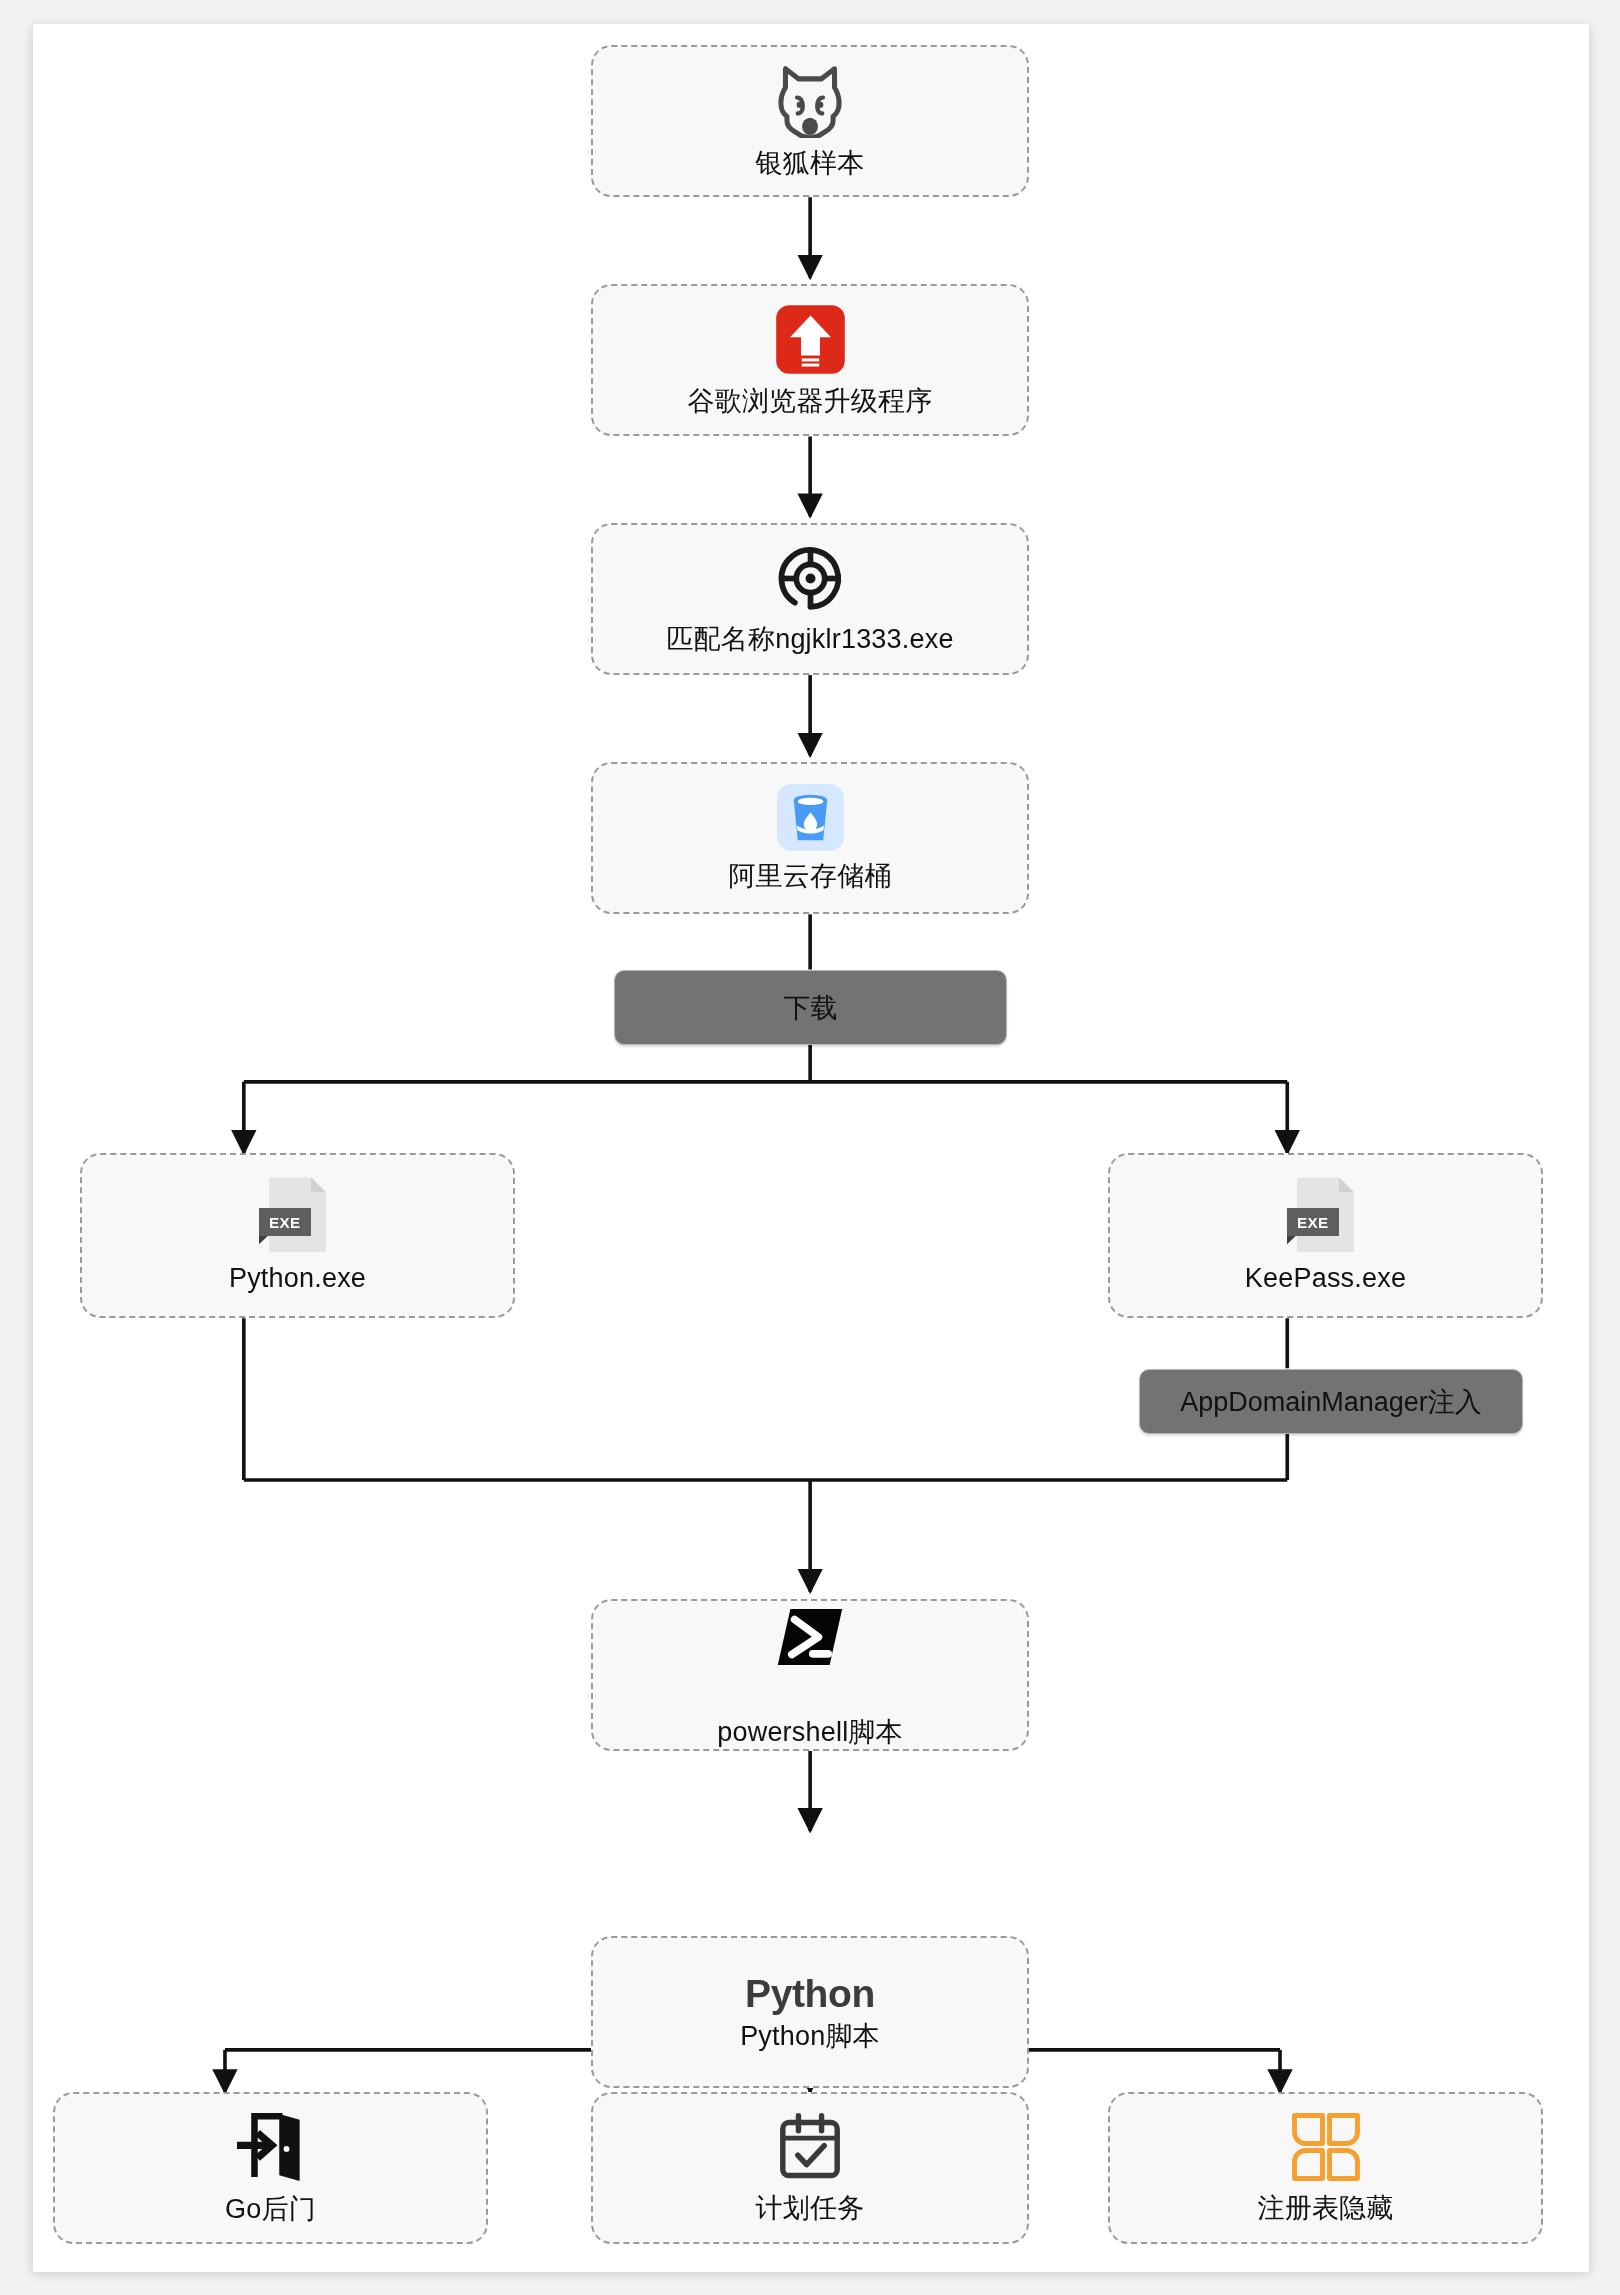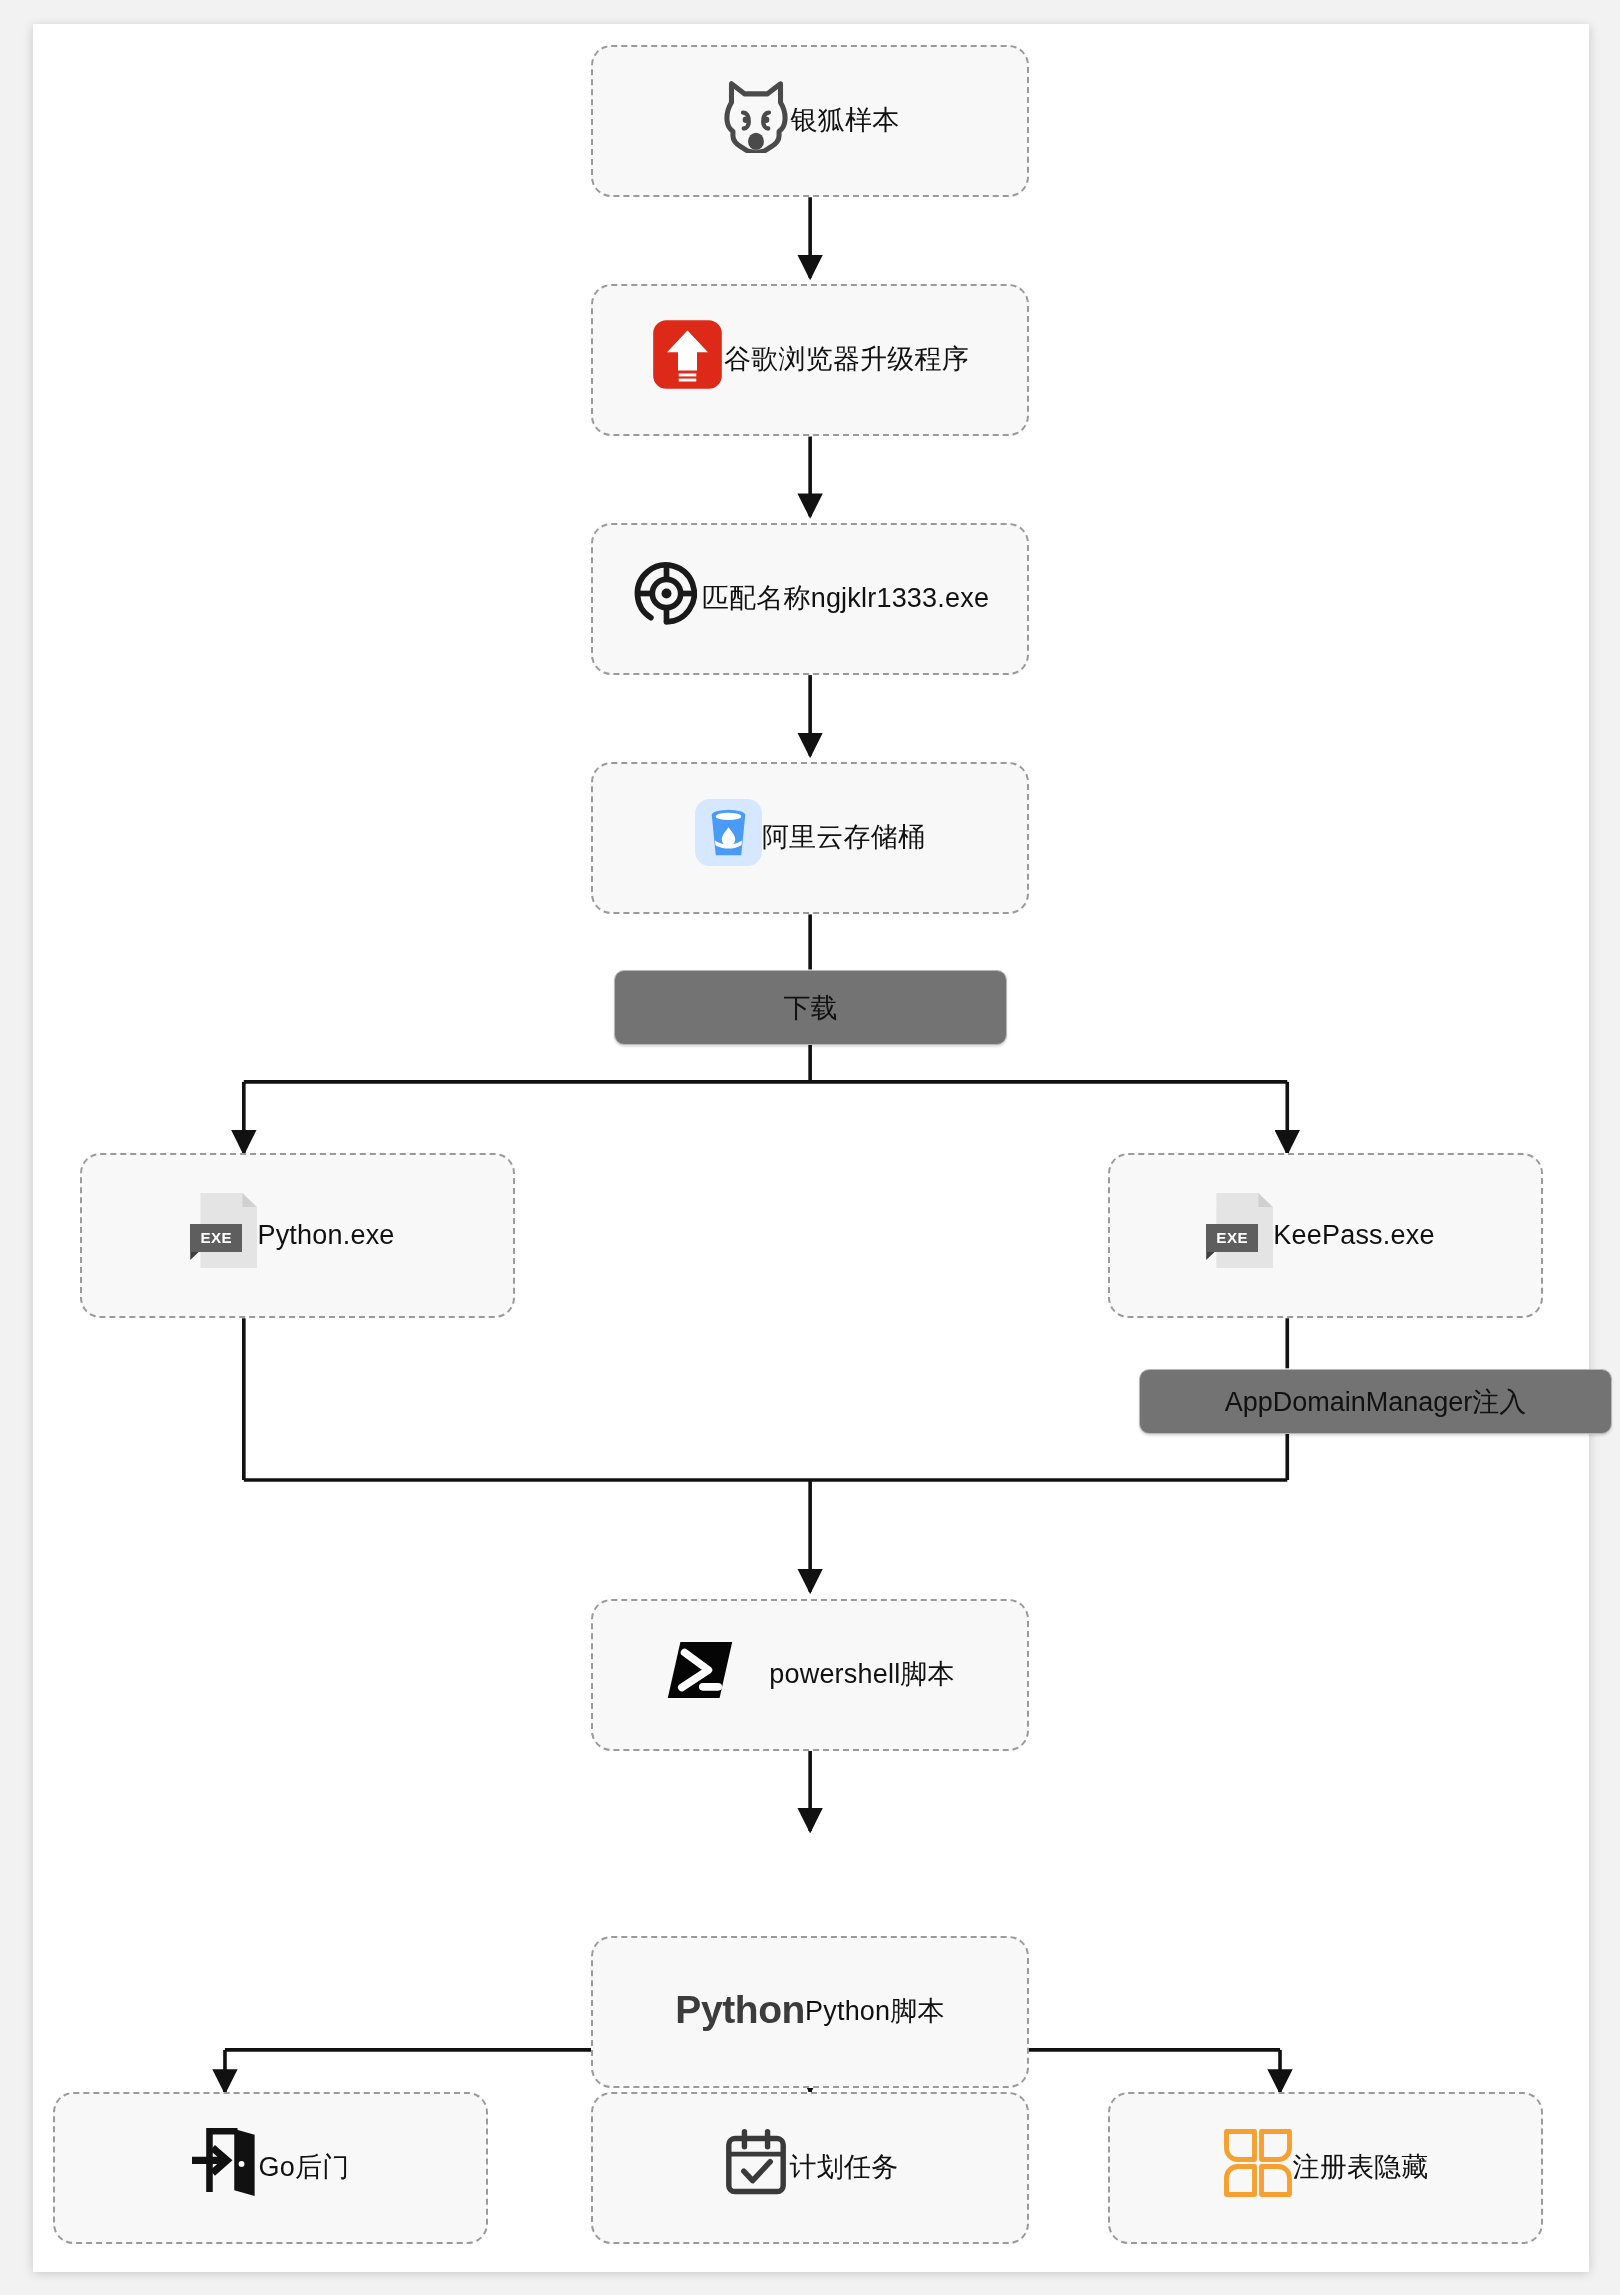--- a/index.html
+++ b/index.html
@@ -33,21 +33,21 @@
     height: 2295px;
   }
   
   .node {
     position: absolute;
     box-sizing: border-box;
     background: #f8f8f8;
     border: 2.2px dashed #9a9a9a;
     border-radius: 20.3px;
     display: flex;
-    flex-direction: row;
+    flex-direction: column;
     align-items: center;
     justify-content: center;
     text-align: center;
   }
   .node-label {
     font-size: 27px;
     color: #111111;
     line-height: 1.15;
     letter-spacing: 0.2px;
     white-space: nowrap;
@@ -242,21 +242,21 @@
       <div class="exe-icon">
         <div class="exe-page"></div>
         <div class="exe-fold"></div>
         <div class="exe-tagfold"></div>
         <div class="exe-tag">EXE</div>
       </div>
     </div>
     <div class="node-label">KeePass.exe</div>
   </div>
 
-  <div class="edge-label" style="left:1139px; top:1369px; width:473px; height:65px;align-items:center;">
+  <div class="edge-label" style="left:1139px; top:1369px; width:384px; height:65px;align-items:center;">
     <span>AppDomainManager注入</span>
   </div>
 
   <div class="node" style="left:591px; top:1599px; width:438px; height:152px;gap:34px;">
     <div class="node-icon">
       <svg width="70" height="70" viewBox="0 0 100 100" xmlns="http://www.w3.org/2000/svg">
         <path d="M22 10 L96 10 L78 90 L4 90 Z" fill="#050505"></path>
         <path d="M28 25 L62 50 L24 75" fill="none" stroke="#ffffff" stroke-width="11" stroke-linecap="round" stroke-linejoin="round"></path>
         <line x1="54" y1="74" x2="76" y2="74" stroke="#ffffff" stroke-width="11" stroke-linecap="round"></line>
       </svg>

